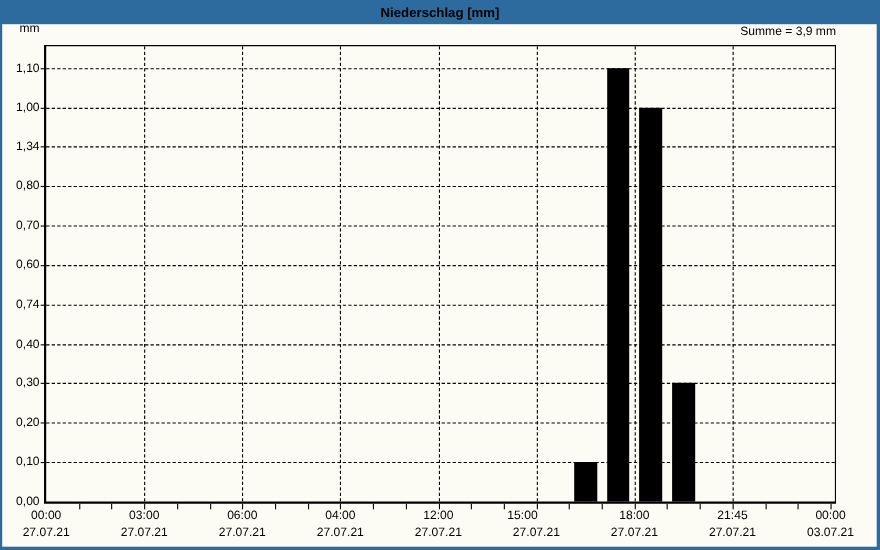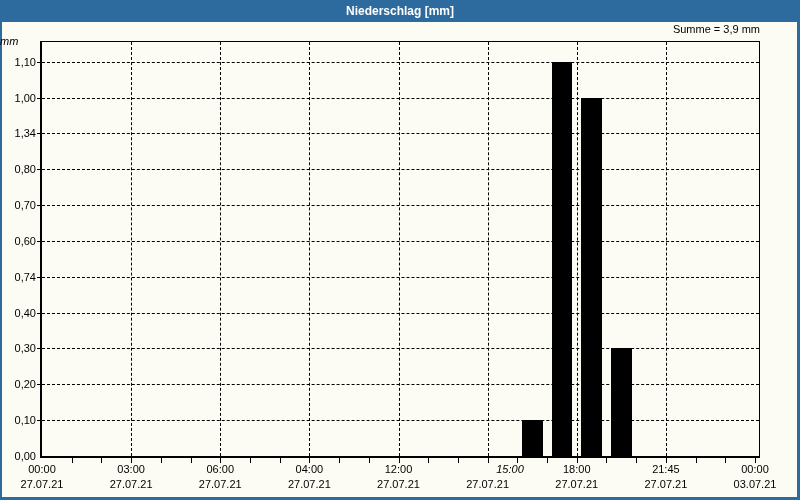--- a/index.html
+++ b/index.html
@@ -35,26 +35,25 @@
   }
   #sum-label {
     position: absolute;
     top: 23px;
     right: 40px;
     font-size: 11px;
     white-space: nowrap;
   }
   #y-unit {
     position: absolute;
-    top: 35px;
+    top: 20px;
     left: 0;
     width: 36px;
-    text-align: left;
-    font-size: 11px;
-    font-style: italic;
+    text-align: right;
+    font-size: 11px;
   }
   #plot {
     position: absolute;
     left: 40px;
     top: 41px;
     width: 720px;
     height: 417px;
     box-sizing: border-box;
     border-top: 1px solid #000;
     border-right: 1px solid #000;
@@ -110,21 +109,21 @@
     line-height: 12px;
     white-space: nowrap;
   }
   .x-time-label { top: 463px; }
   .x-date-label { top: 478px; }
 </style>
 </head>
 <body>
 
 <div id="window" style="background: rgb(45, 106, 157);">
-  <div id="titlebar" style="color: #ffffff;">
+  <div id="titlebar" style="color: #000000;">
     <span>Niederschlag [mm]</span>
   </div>
   <div id="content" style="background: rgb(252, 252, 244);"></div>
   <div id="sum-label">Summe = 3,9 mm</div>
   <div id="y-unit">mm</div>
   <div id="plot" style="background: rgb(252, 252, 244);">
       <div class="h-grid" style="top: 91.342%;"></div>
       <div class="h-grid" style="top: 82.684%;"></div>
       <div class="h-grid" style="top: 74.026%;"></div>
       <div class="h-grid" style="top: 65.368%;"></div>
@@ -198,21 +197,21 @@
       <div class="x-time-label" style="left: 10px;">00:00</div>
       <div class="x-date-label" style="left: 10px;">27.07.21</div>
       <div class="x-time-label" style="left: 99.1274px;">03:00</div>
       <div class="x-date-label" style="left: 99.1274px;">27.07.21</div>
       <div class="x-time-label" style="left: 188.255px;">06:00</div>
       <div class="x-date-label" style="left: 188.255px;">27.07.21</div>
       <div class="x-time-label" style="left: 277.382px;">04:00</div>
       <div class="x-date-label" style="left: 277.382px;">27.07.21</div>
       <div class="x-time-label" style="left: 366.509px;">12:00</div>
       <div class="x-date-label" style="left: 366.509px;">27.07.21</div>
-      <div class="x-time-label" style="left: 478px; font-style: italic;">15:00</div>
+      <div class="x-time-label" style="left: 443px;">15:00</div>
       <div class="x-date-label" style="left: 455.637px;">27.07.21</div>
       <div class="x-time-label" style="left: 544.764px;">18:00</div>
       <div class="x-date-label" style="left: 544.764px;">27.07.21</div>
       <div class="x-time-label" style="left: 633.892px;">21:45</div>
       <div class="x-date-label" style="left: 633.892px;">27.07.21</div>
       <div class="x-time-label" style="left: 723.019px;">00:00</div>
       <div class="x-date-label" style="left: 723.019px;">03.07.21</div>
     </div>
 </div>
 

